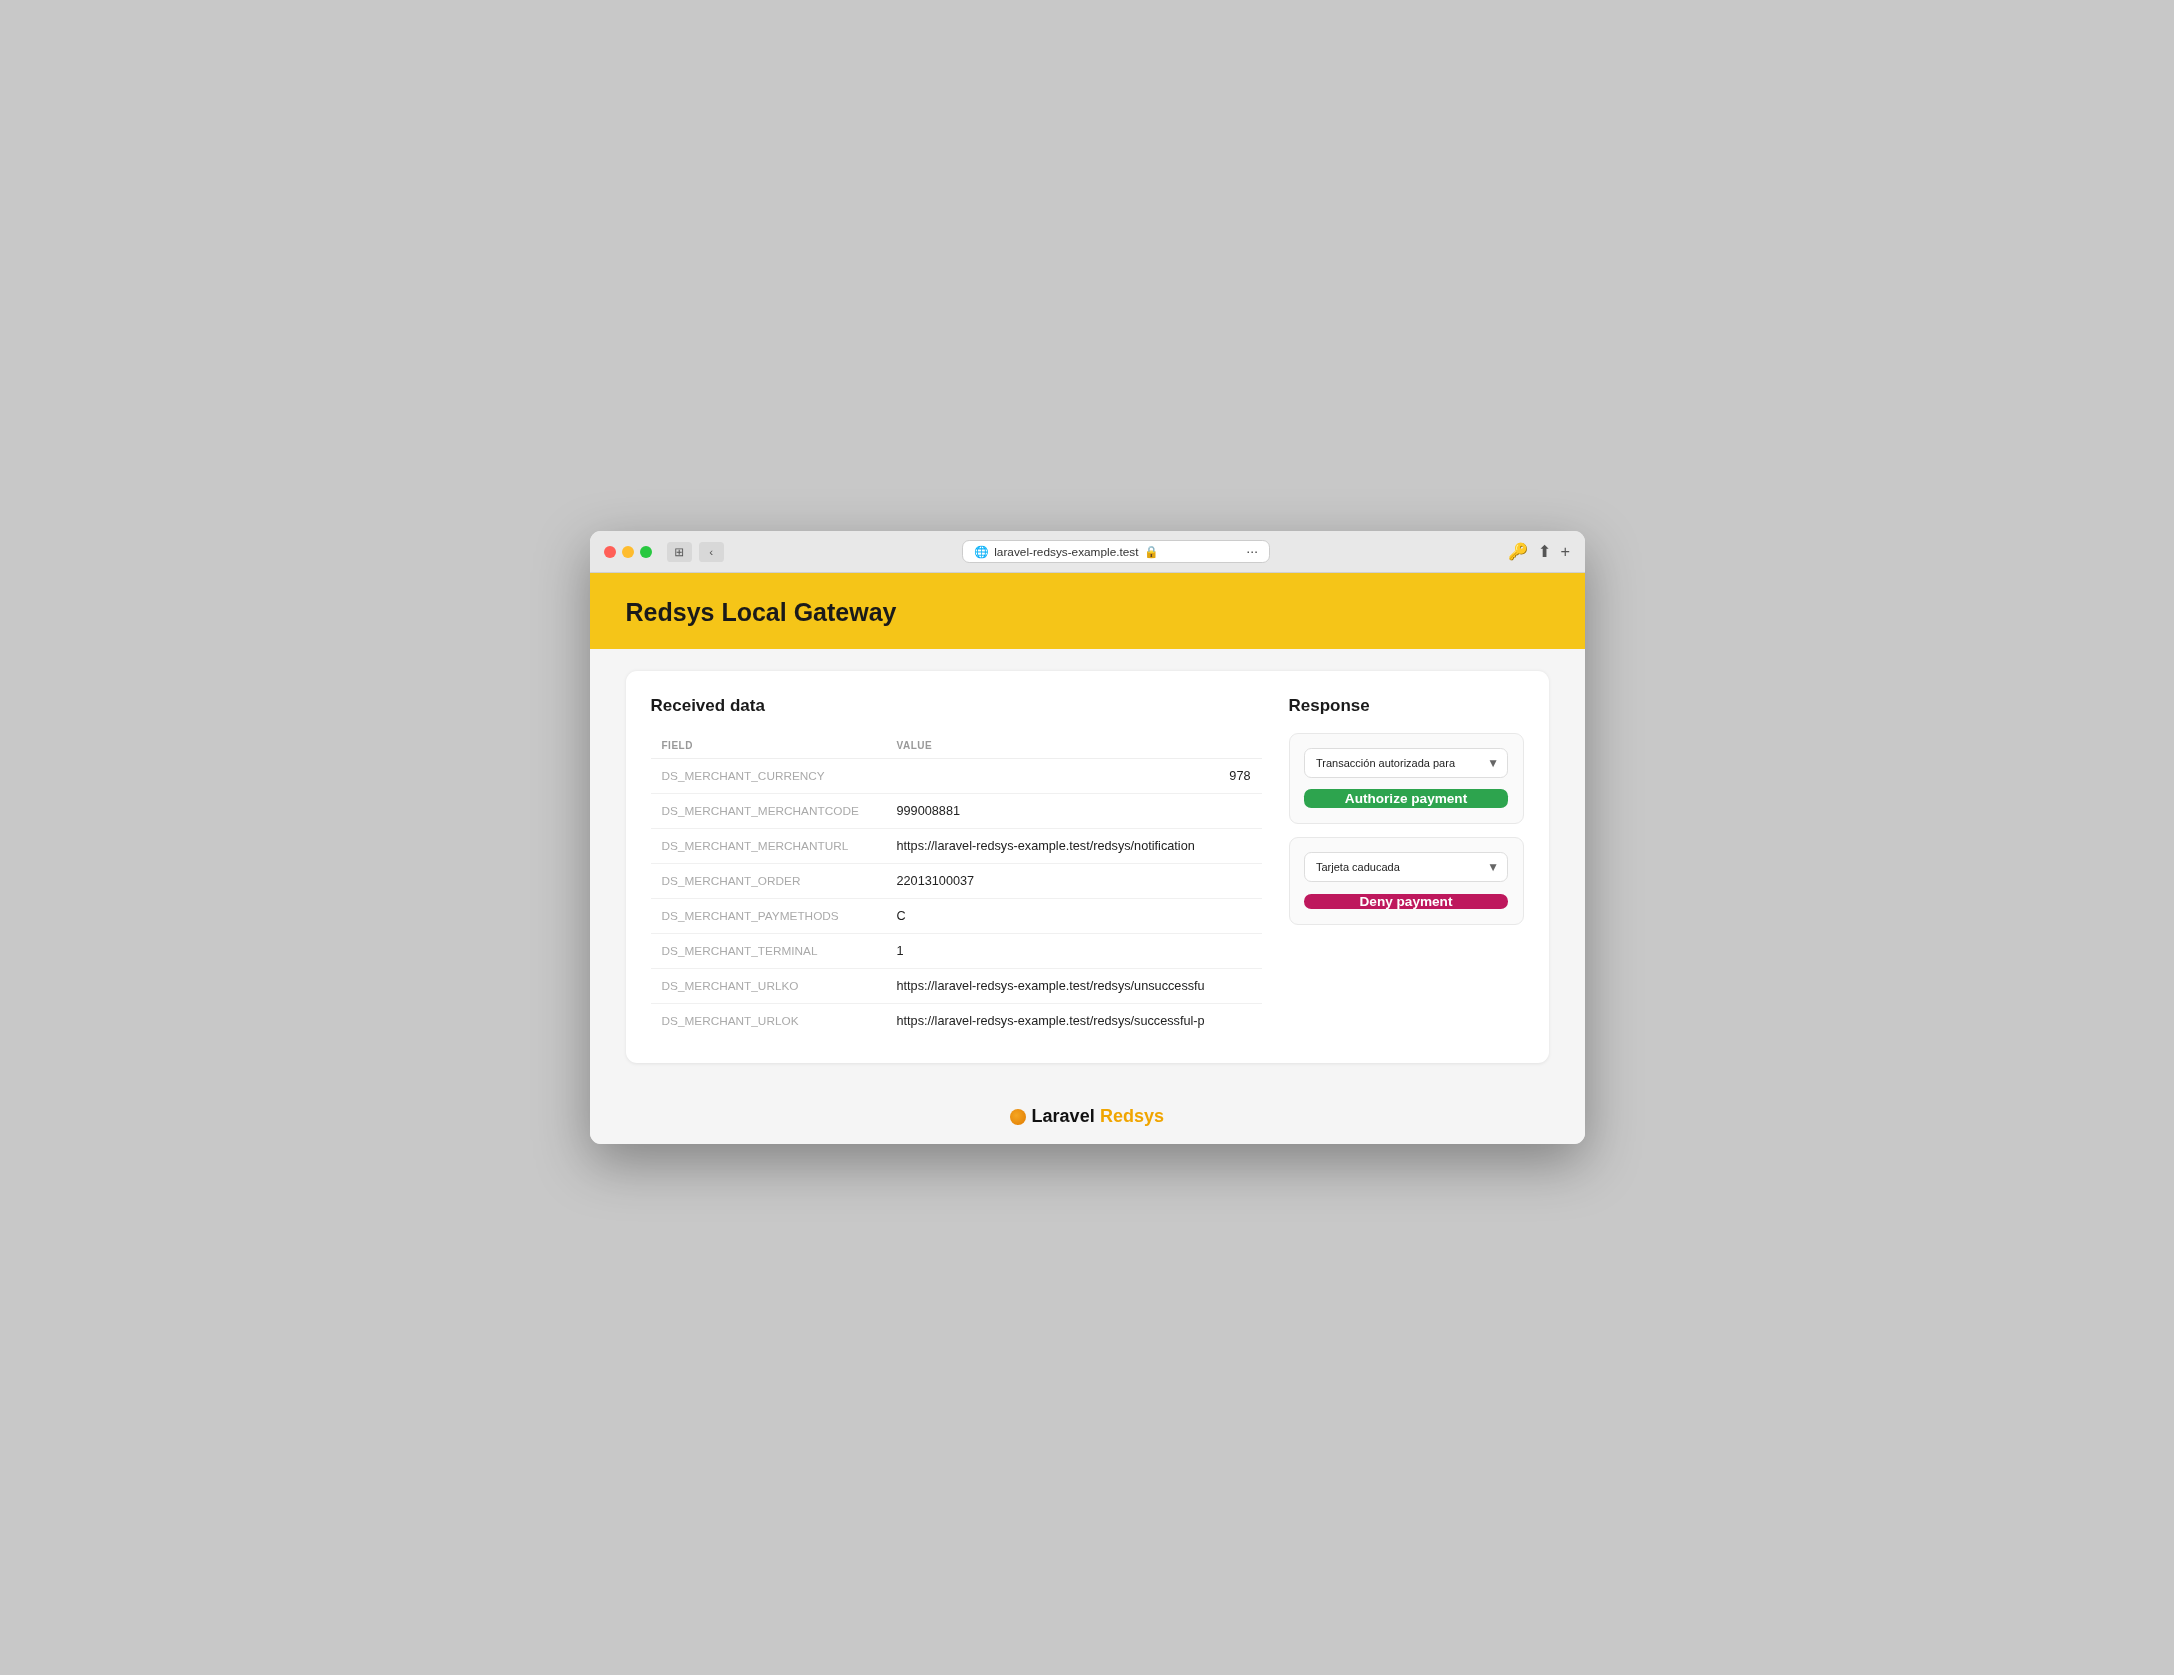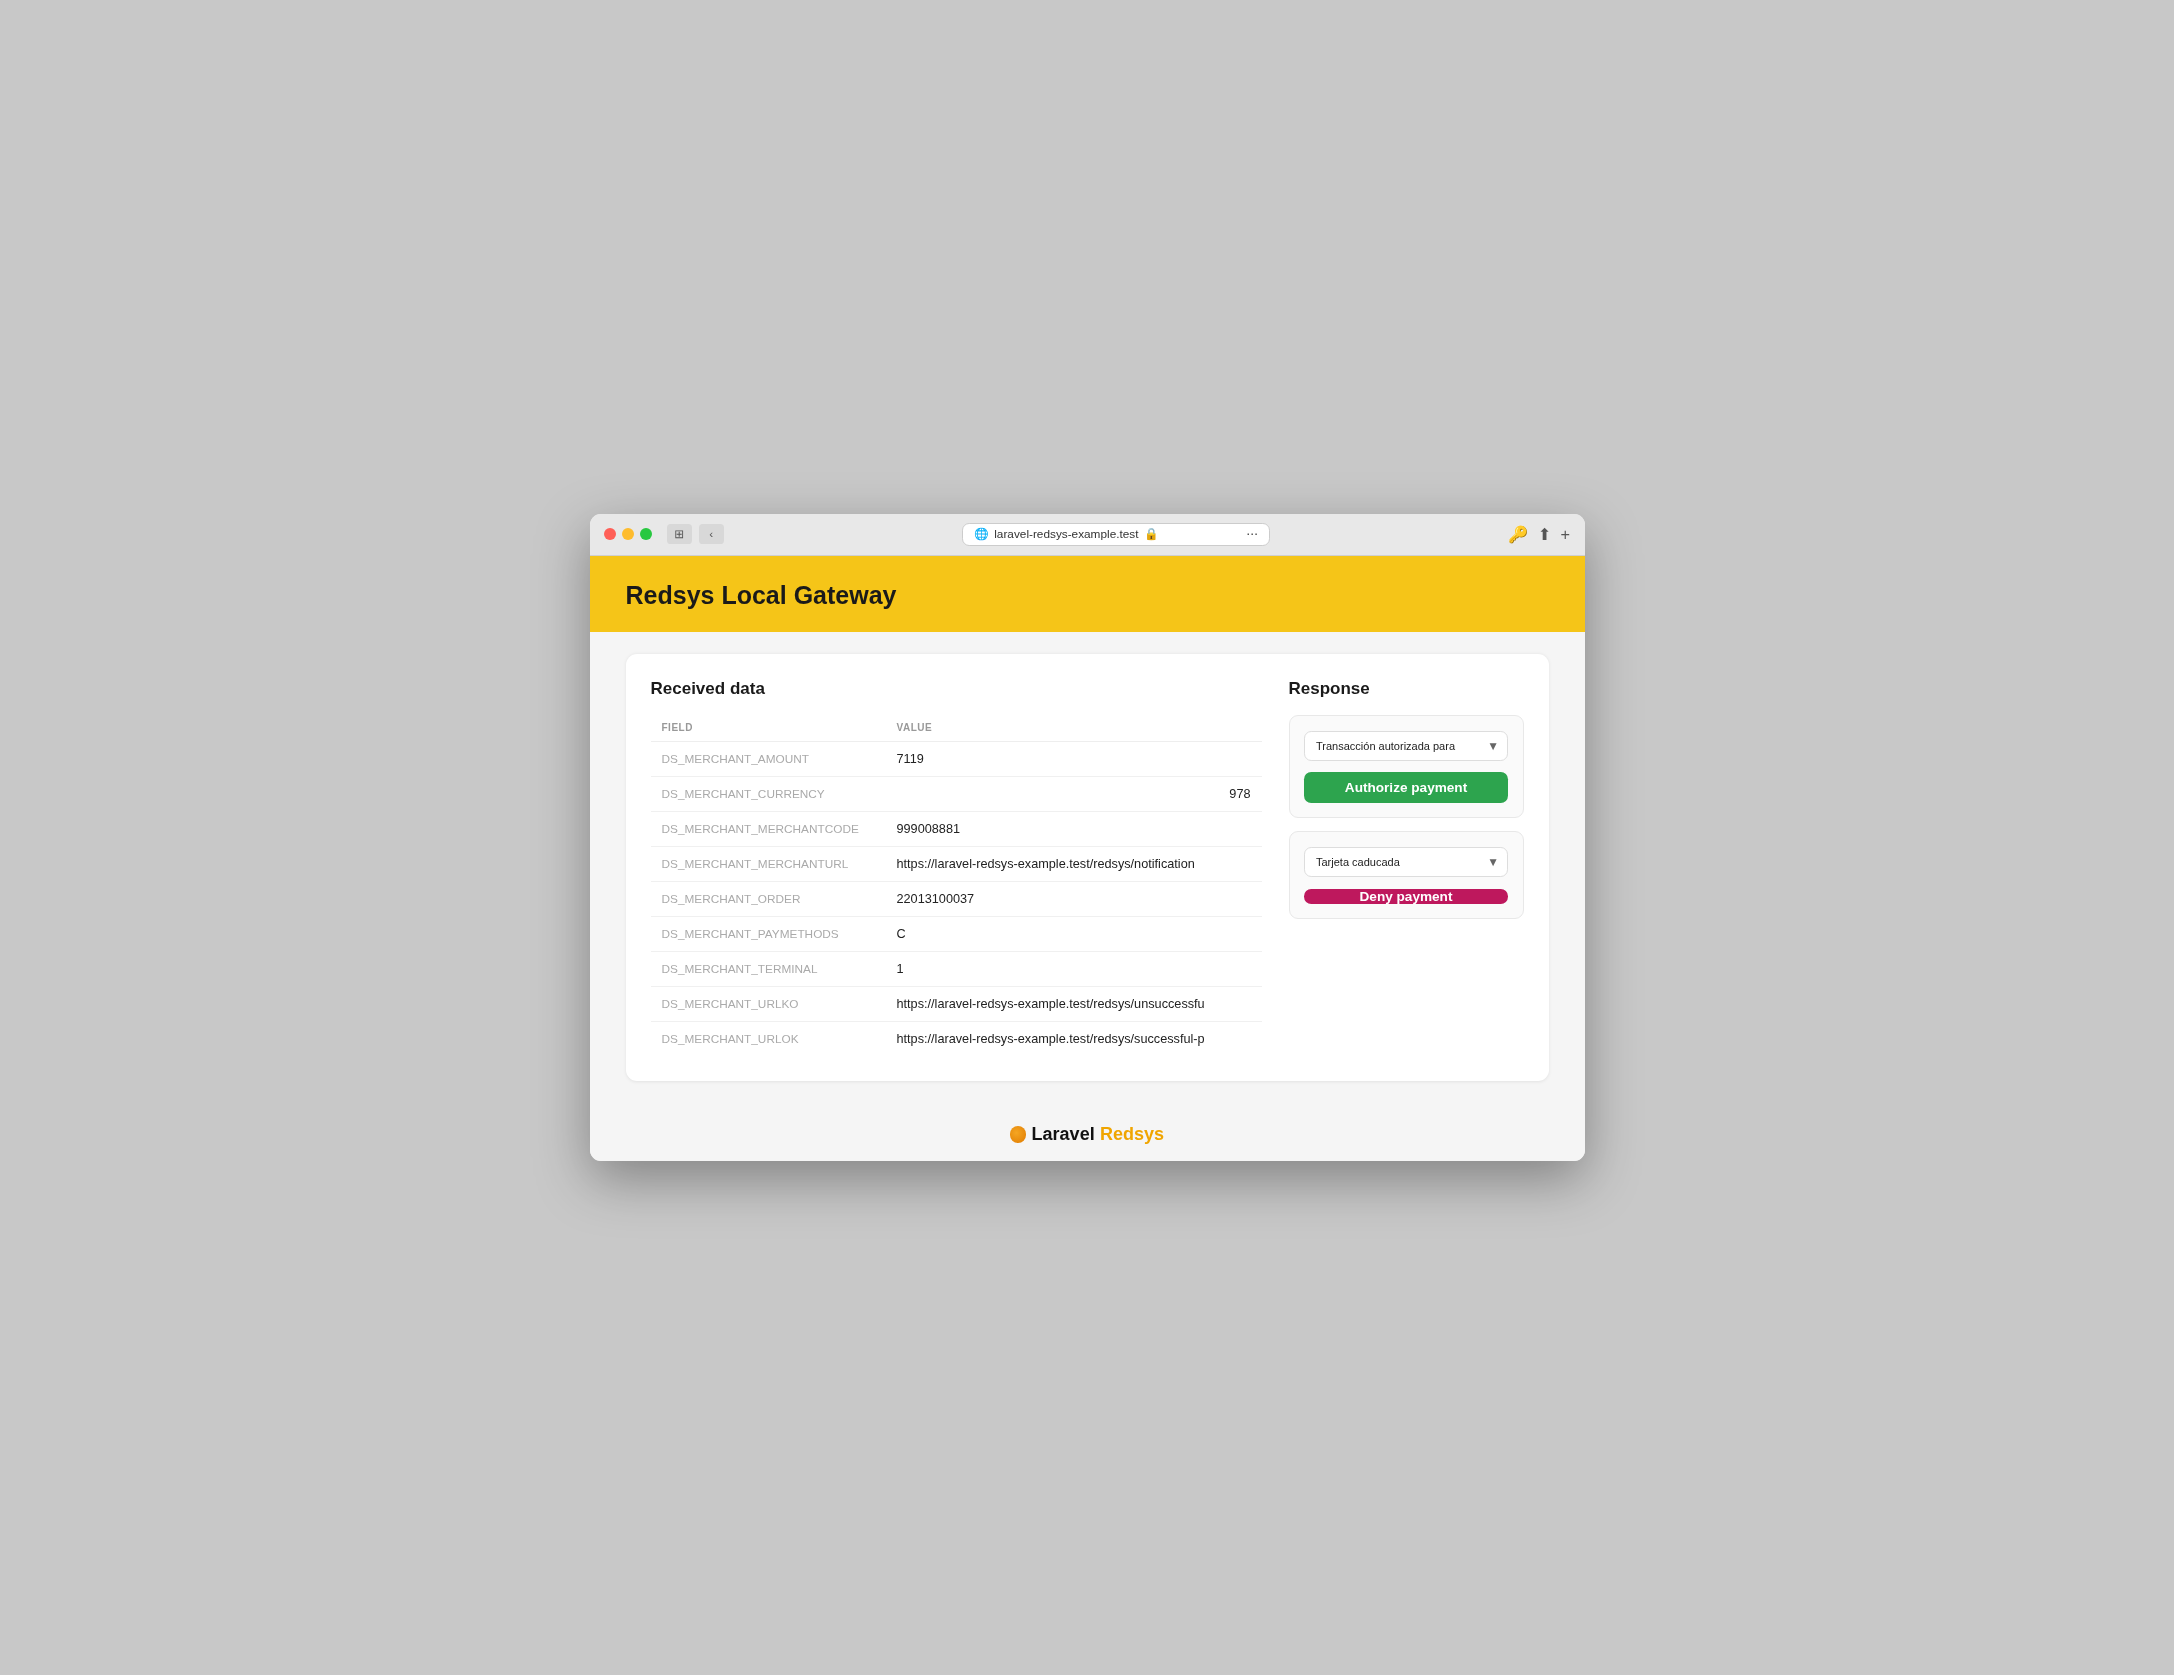--- a/index.html
+++ b/index.html
@@ -234,21 +234,21 @@
       right: 9px;
       top: 50%;
       transform: translateY(-50%);
       pointer-events: none;
       color: #666;
       font-size: 11.8px;
     }
 
     .authorize-btn {
       width: 100%;
-      padding: 8px;
+      padding: 2px;
       background: #2da44e;
       color: white;
       border: none;
       border-radius: 7.2px;
       font-size: 13.6px;
       font-weight: 600;
       cursor: pointer;
     }
 
     .deny-btn {
@@ -341,24 +341,20 @@
           <div class="data-section">
             <h2>Received data</h2>
             <table class="data-table">
               <thead>
                 <tr>
                   <th>FIELD</th>
                   <th>VALUE</th>
                 </tr>
               </thead>
               <tbody id="data-table-body">
-              <tr>
-                    <td>DS_MERCHANT_AMOUNT</td>
-                    <td style="max-width: 308px; overflow: hidden; text-overflow: ellipsis; white-space: nowrap;">7119</td>
-                  </tr>
                   <tr>
                     <td>DS_MERCHANT_CURRENCY</td>
                     <td style="max-width: 308px; overflow: hidden; text-overflow: ellipsis; white-space: nowrap; text-align: right;">978</td>
                   </tr>
                   <tr>
                     <td>DS_MERCHANT_MERCHANTCODE</td>
                     <td style="max-width: 308px; overflow: hidden; text-overflow: ellipsis; white-space: nowrap;">999008881</td>
                   </tr>
                   <tr>
                     <td>DS_MERCHANT_MERCHANTURL</td>

